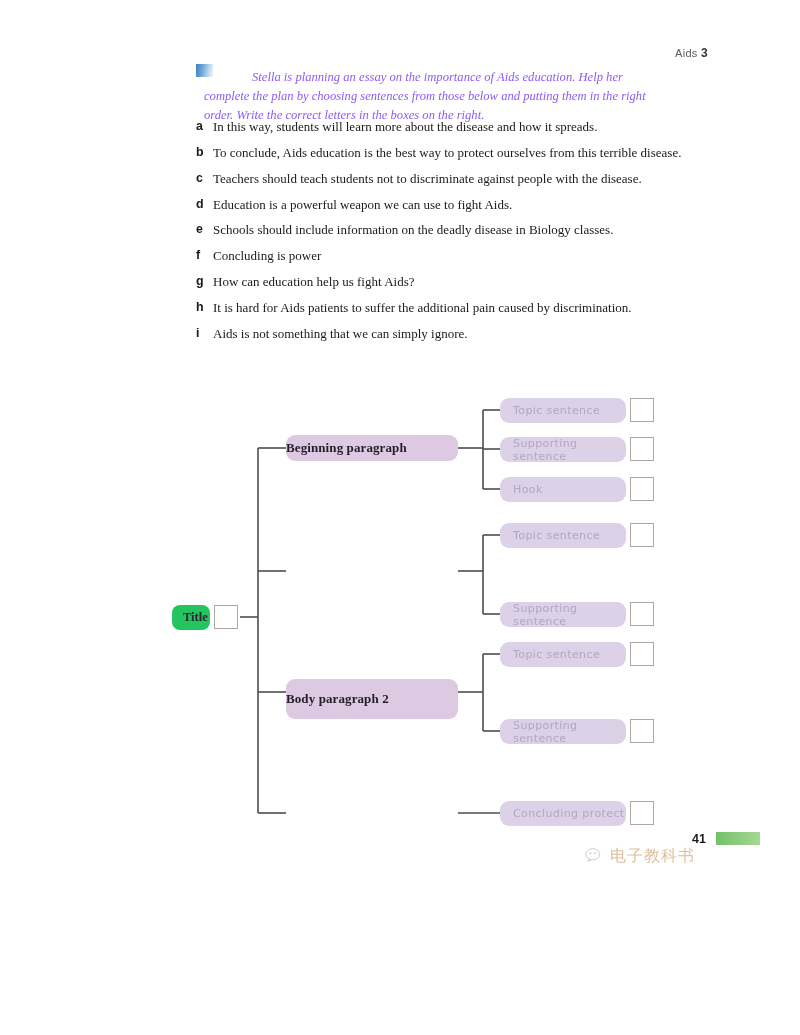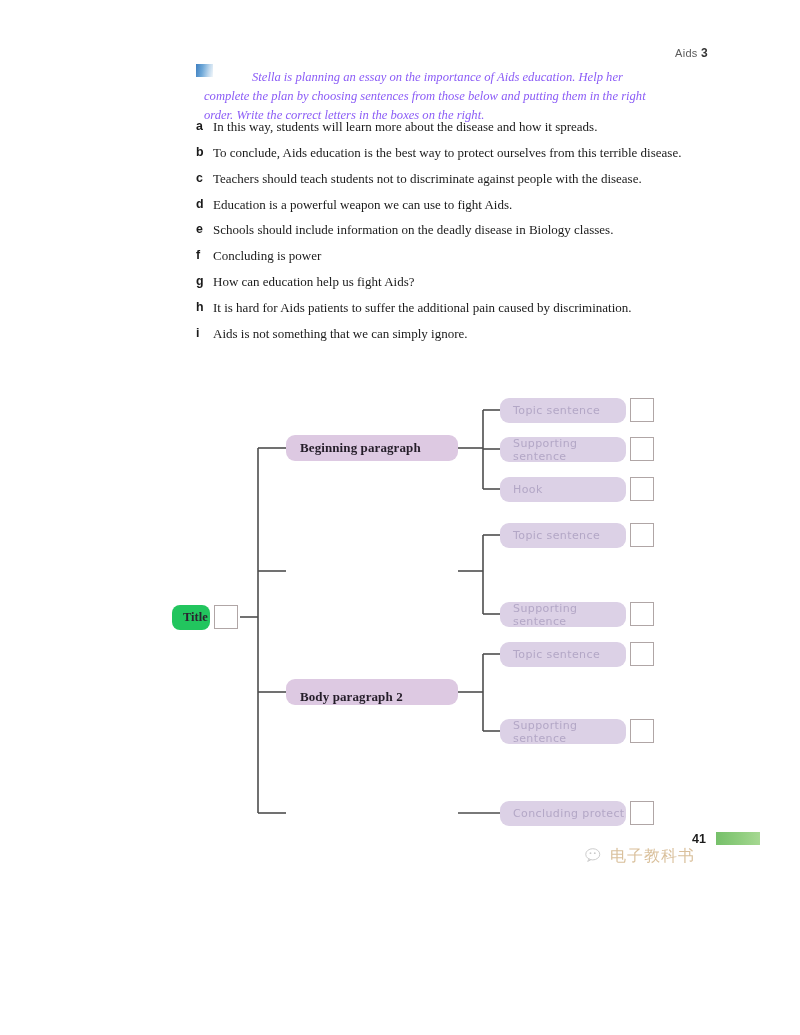--- a/index.html
+++ b/index.html
@@ -111,21 +111,20 @@
     background: #22c55e;
     border-radius: 8px;
     padding-left: 11px;
     font-family: "Liberation Serif", serif;
     font-weight: bold;
     font-size: 12.5px;
     color: #2b2330;
   }
   .node-main {
     background: #ddc9e2;
-    padding-left: 14px;
     font-family: "Liberation Serif", serif;
     font-weight: bold;
     font-size: 13px;
     color: #241d29;
     letter-spacing: 0.1px;
   }
   .node-leaf {
     background: #dcd1e6;
     padding-left: 13px;
     font-family: "DejaVu Sans", sans-serif;
@@ -283,21 +282,21 @@
     <div class="node node-title" style="left:172px; top:605px; width:38px; height:25px;">
       <span>Title</span>
     </div>
     <div class="answer-box" style="left:214px; top:605px;"></div>
 
     <div class="node node-main" style="left:286px; top:435px; width:172px; height:26px;">
       <span>Beginning paragraph</span>
     </div>
 
 
-    <div class="node node-main" style="left:286px; top:679px; width:172px; height:26px;align-items:flex-end;">
+    <div class="node node-main" style="left:286px; top:679px; width:172px; height:40px;">
       <span>Body paragraph 2</span>
     </div>
 
 
     <div class="node node-leaf" style="left:500px; top:398px; width:126px; height:25px;">
       <span>Topic sentence</span>
     </div>
     <div class="answer-box" style="left:630px; top:398px;"></div>
 
     <div class="node node-leaf" style="left:500px; top:437px; width:126px; height:25px;">

